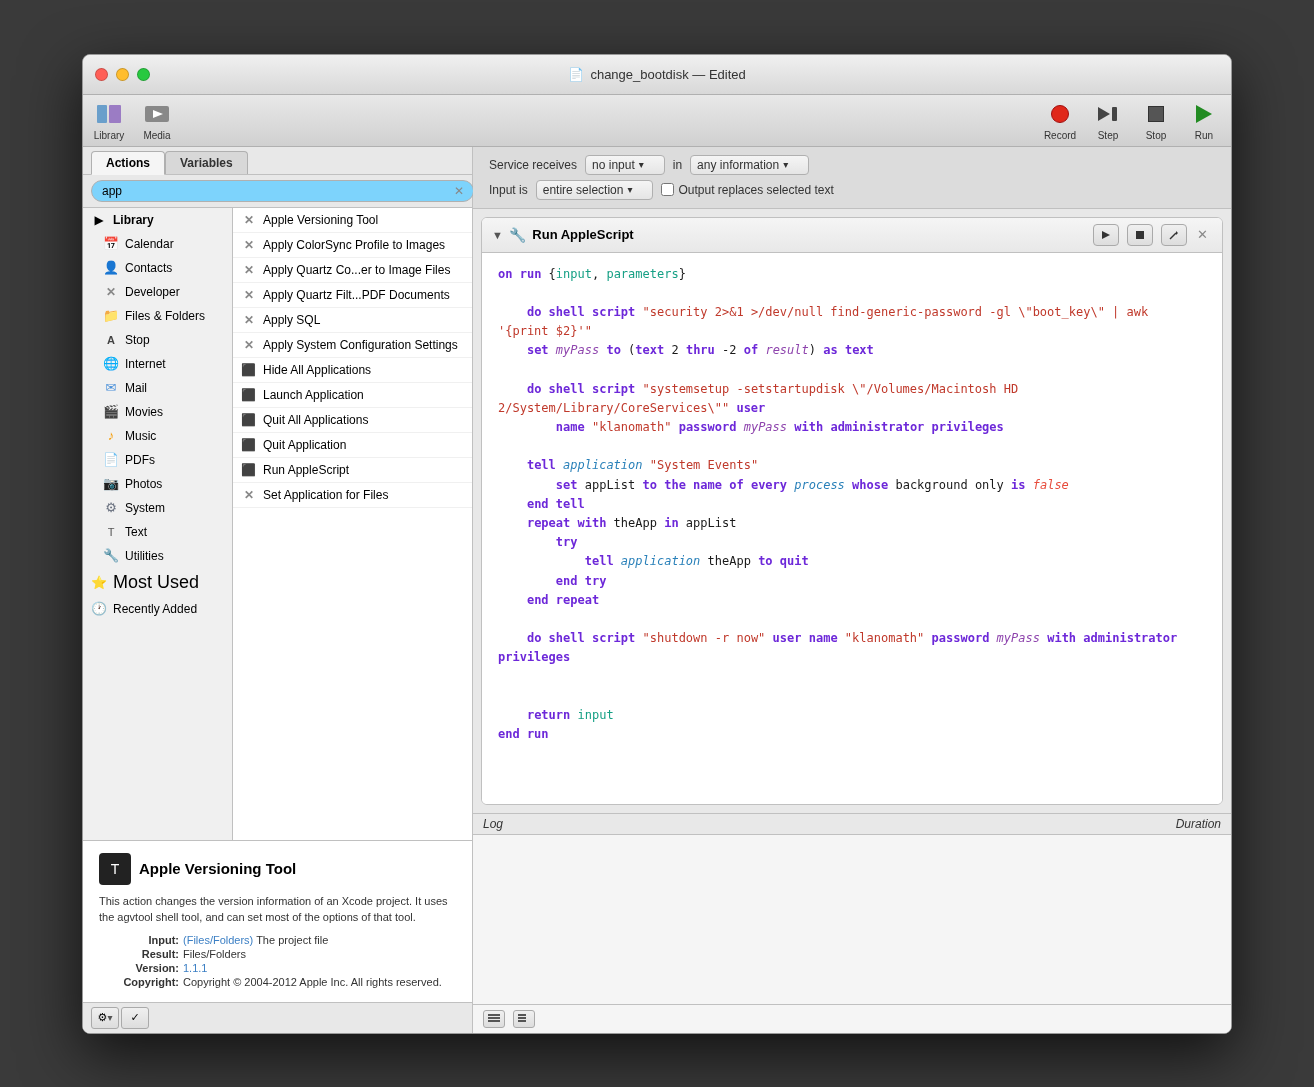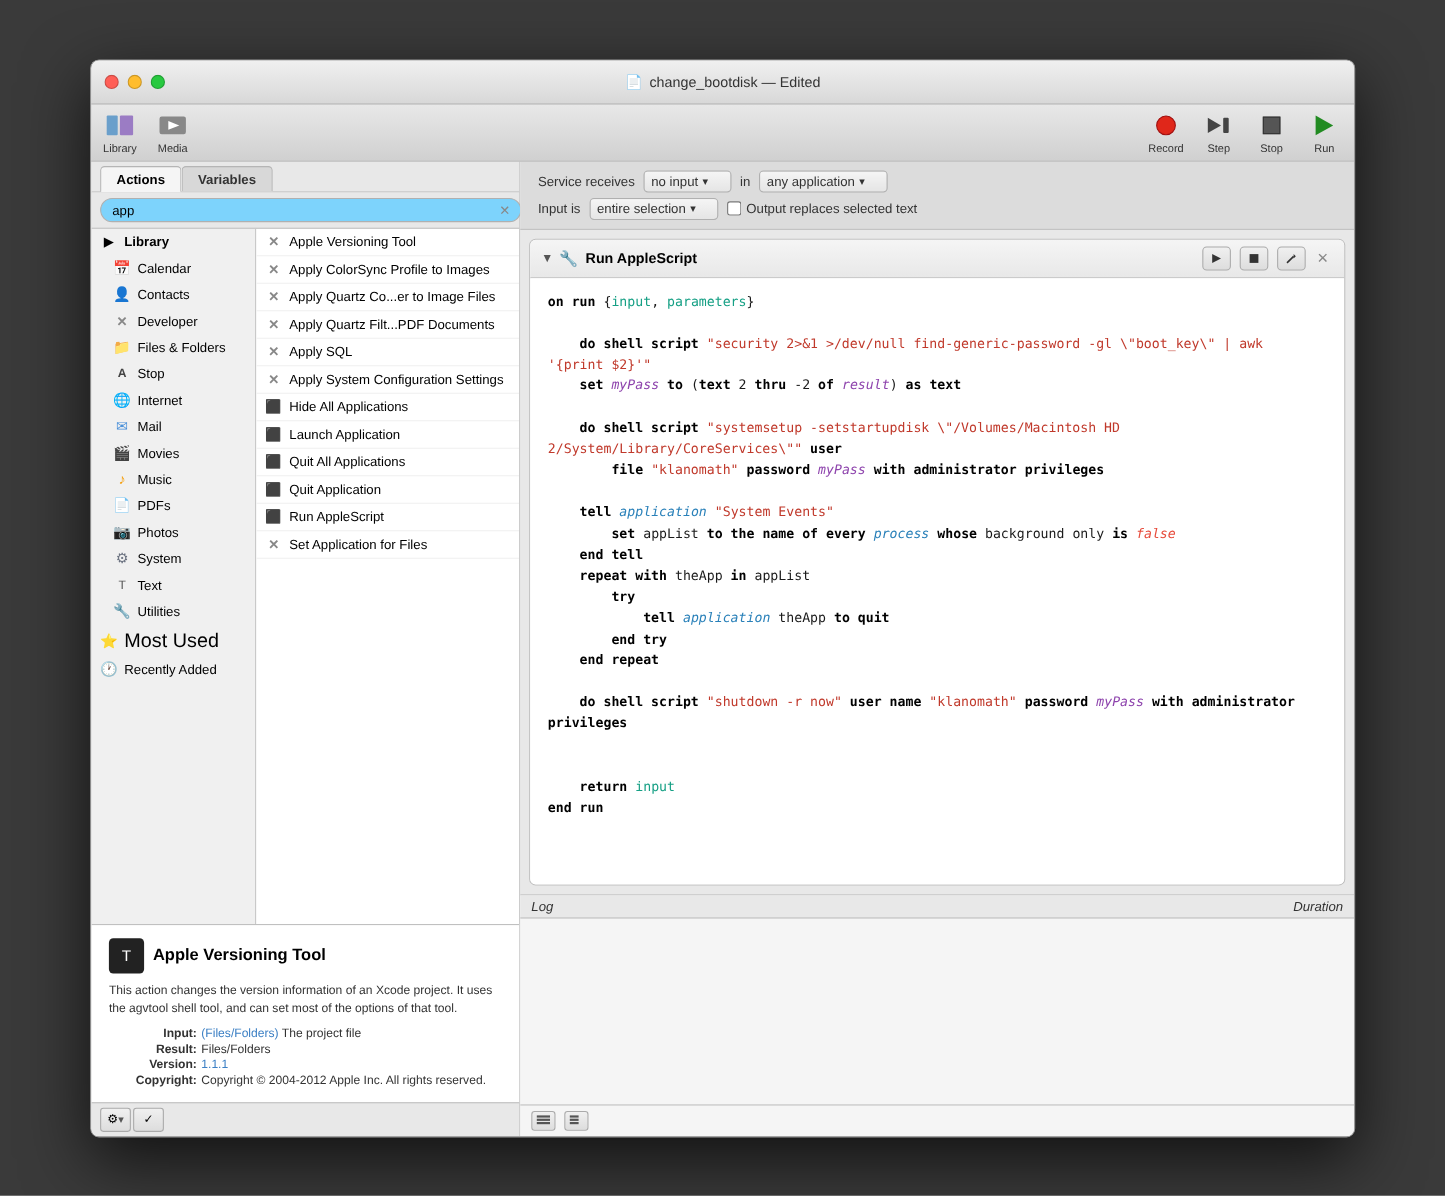--- a/index.html
+++ b/index.html
@@ -346,21 +346,21 @@
       flex: 1;
       overflow-y: auto;
       padding: 12px 16px;
       font-family: 'Menlo', 'Monaco', monospace;
       font-size: 12px;
       line-height: 1.6;
       color: #1a1a1a;
       background: white;
     }
     
-    .kw { color: #000000; font-weight: bold; text-align: right; }
+    .kw { color: #6d28d9; font-weight: bold; text-align: right; }
     .str { color: #c0392b; }
     .var { color: #8e44ad; font-style: italic; }
     .cmd { color: #2980b9; font-style: italic; }
     .param { color: #16a085; }
     .bool-val { color: #e74c3c; font-style: italic; }
     
     .log-area {
       height: 220px;
       background: #f5f5f5;
       border-top: 1px solid #c0c0c0;
@@ -816,21 +816,21 @@
     <div class="right-panel">
 
       <div class="service-bar">
         <div class="service-row">
           <span>Service receives</span>
           <div class="service-select">
             <span>no input</span>
           </div>
           <span>in</span>
           <div class="service-select">
-            <span>any application</span>
+            <span>any information</span>
           </div>
         </div>
         <div class="service-row">
           <span>Input is</span>
           <div class="service-select">
             <span>entire selection</span>
           </div>
           <label class="checkbox-label">
             <input type="checkbox" style="">
             <span>Output replaces selected text</span>
@@ -868,21 +868,21 @@
               <span class="close-x">✕</span>
             </div>
           </div>
           <div class="script-content">
             <pre><span class="kw">on</span> <span class="kw">run</span> {<span class="param">input</span>, <span class="param">parameters</span>}
 
     <span class="kw">do shell script</span> <span class="str">"security 2&gt;&amp;1 &gt;/dev/null find-generic-password -gl \"boot_key\" | awk '{print $2}'"</span>
     <span class="kw">set</span> <span class="var">myPass</span> <span class="kw">to</span> (<span class="kw">text</span> 2 <span class="kw">thru</span> -2 <span class="kw">of</span> <span class="var">result</span>) <span class="kw">as</span> <span class="kw">text</span>
 
     <span class="kw">do shell script</span> <span class="str">"systemsetup -setstartupdisk \"/Volumes/Macintosh HD 2/System/Library/CoreServices\""</span> <span class="kw">user</span>
-        <span class="kw">file</span> <span class="str">"klanomath"</span> <span class="kw">password</span> <span class="var">myPass</span> <span class="kw">with administrator privileges</span>
+        <span class="kw">name</span> <span class="str">"klanomath"</span> <span class="kw">password</span> <span class="var">myPass</span> <span class="kw">with administrator privileges</span>
 
     <span class="kw">tell</span> <span class="cmd">application</span> <span class="str">"System Events"</span>
         <span class="kw">set</span> appList <span class="kw">to the</span> <span class="kw">name of every</span> <span class="cmd">process</span> <span class="kw">whose</span> background only <span class="kw">is</span> <span class="bool-val">false</span>
     <span class="kw">end tell</span>
     <span class="kw">repeat with</span> theApp <span class="kw">in</span> appList
         <span class="kw">try</span>
             <span class="kw">tell</span> <span class="cmd">application</span> theApp <span class="kw">to quit</span>
         <span class="kw">end try</span>
     <span class="kw">end repeat</span>
 

